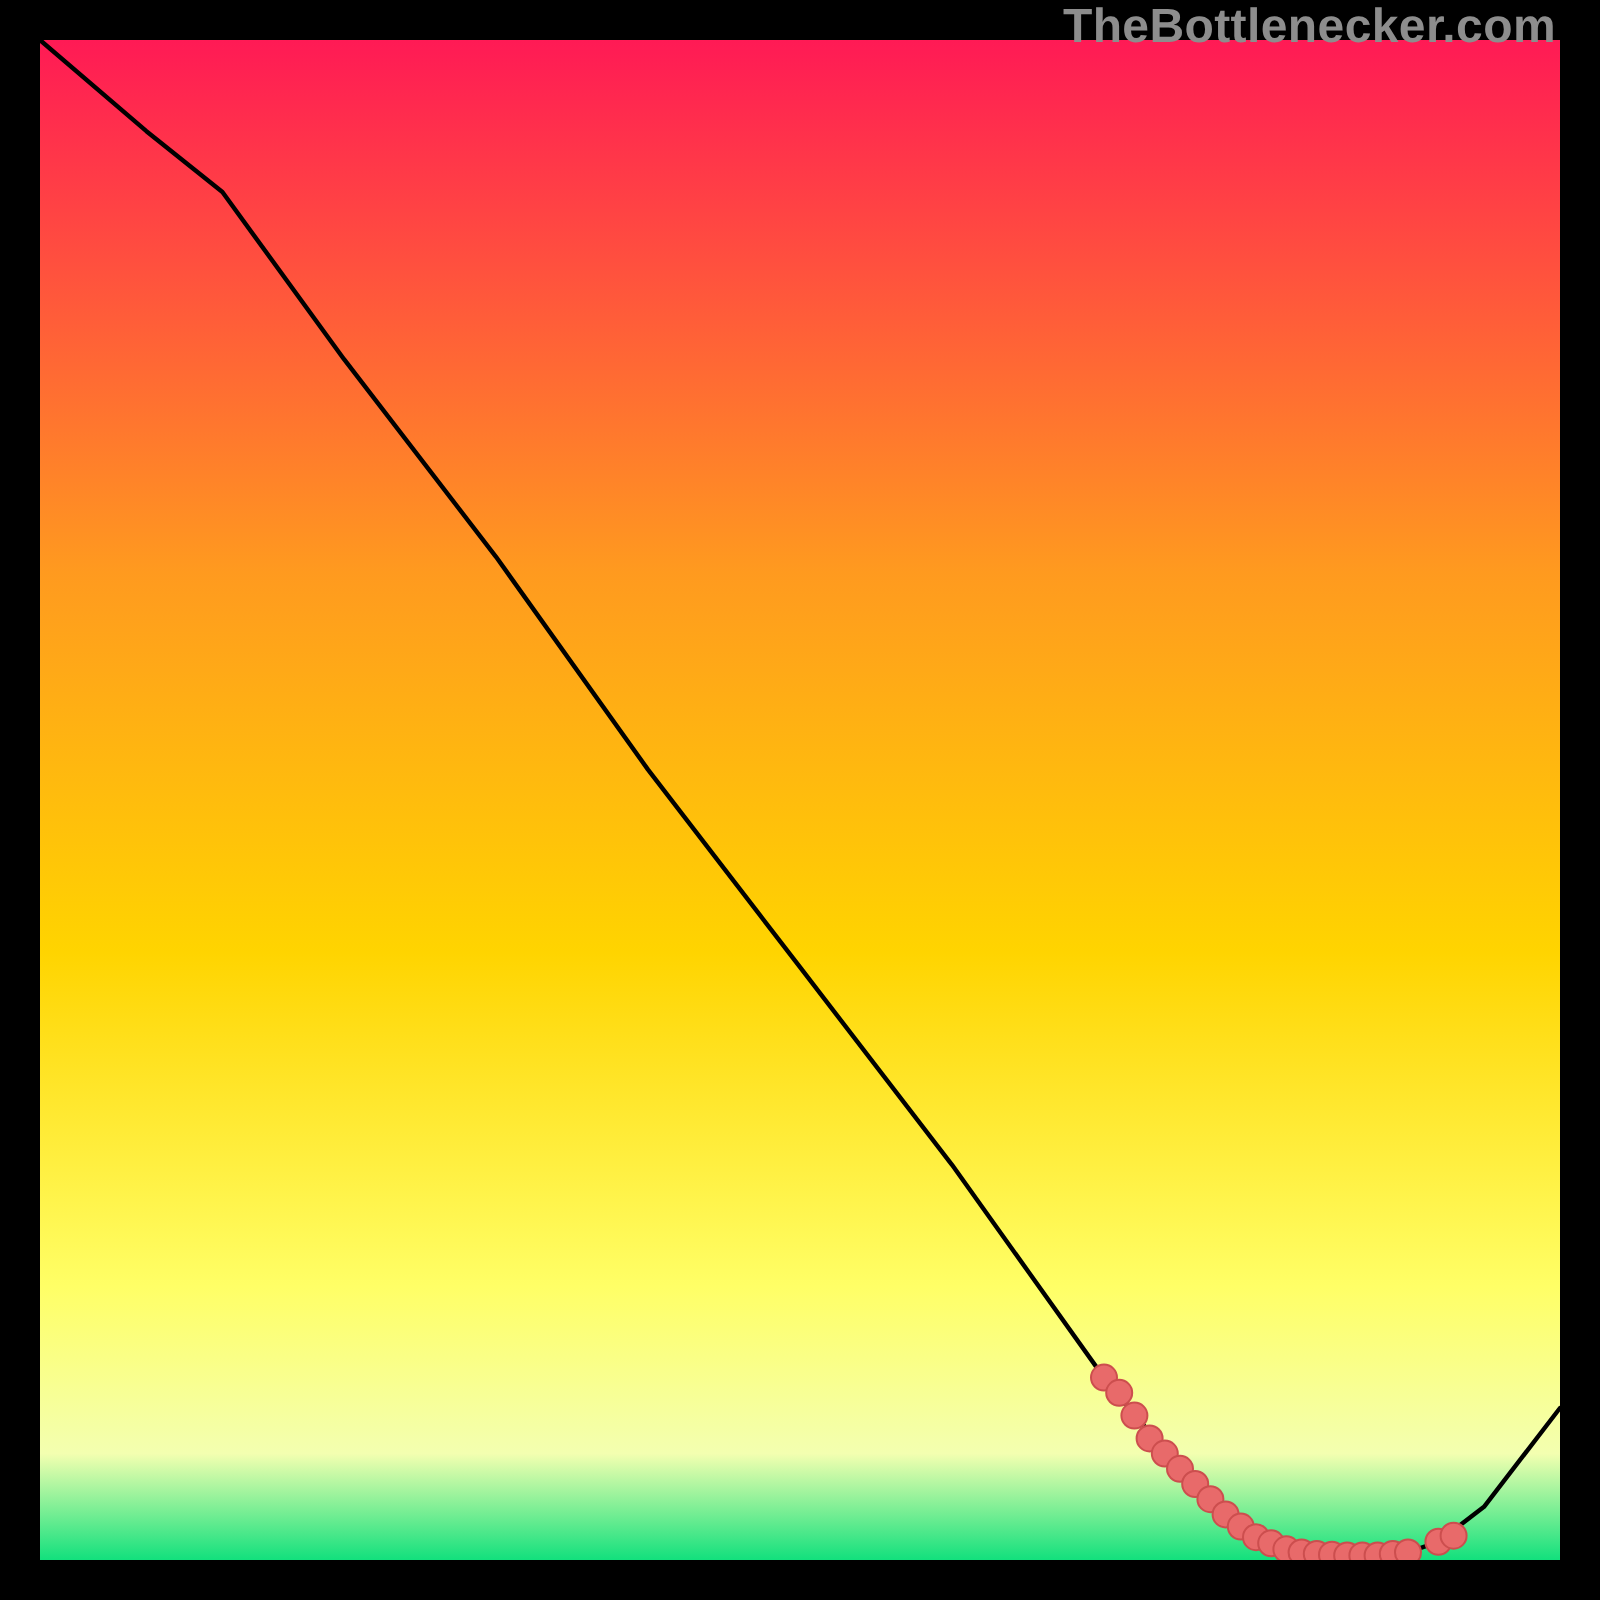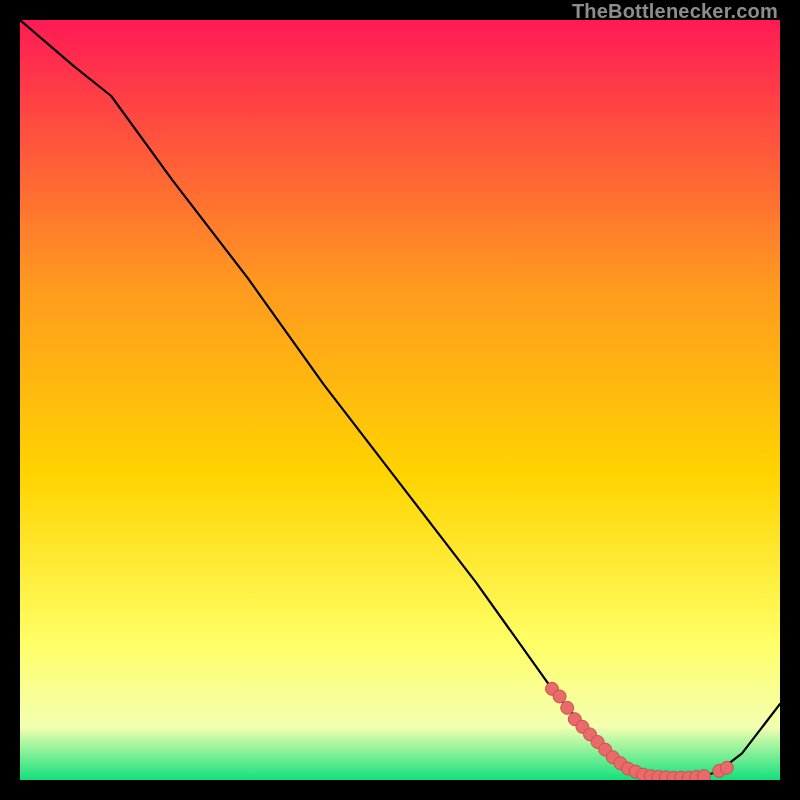--- a/index.html
+++ b/index.html
@@ -23,21 +23,21 @@
     left: 20px;
     top: 20px;
     width: 760px;
     height: 760px;
   }
   .attribution {
     position: absolute;
     top: 0px;
     right: 22px;
     font-family: Arial, Helvetica, sans-serif;
-    font-size: 20px;
+    font-size: 24px;
     font-weight: 600;
     color: #8d8d8d;
     letter-spacing: 0.2px;
   }
 </style>
 </head>
 <body>
 
 <div class="frame">
 

